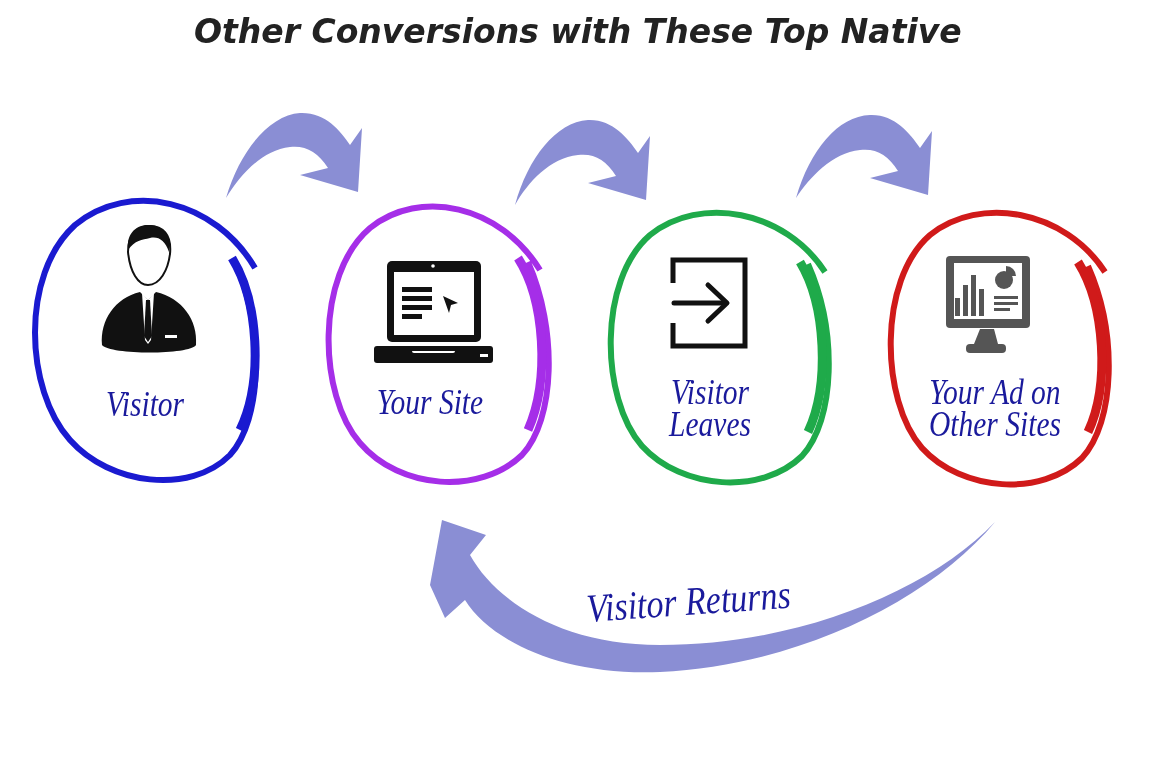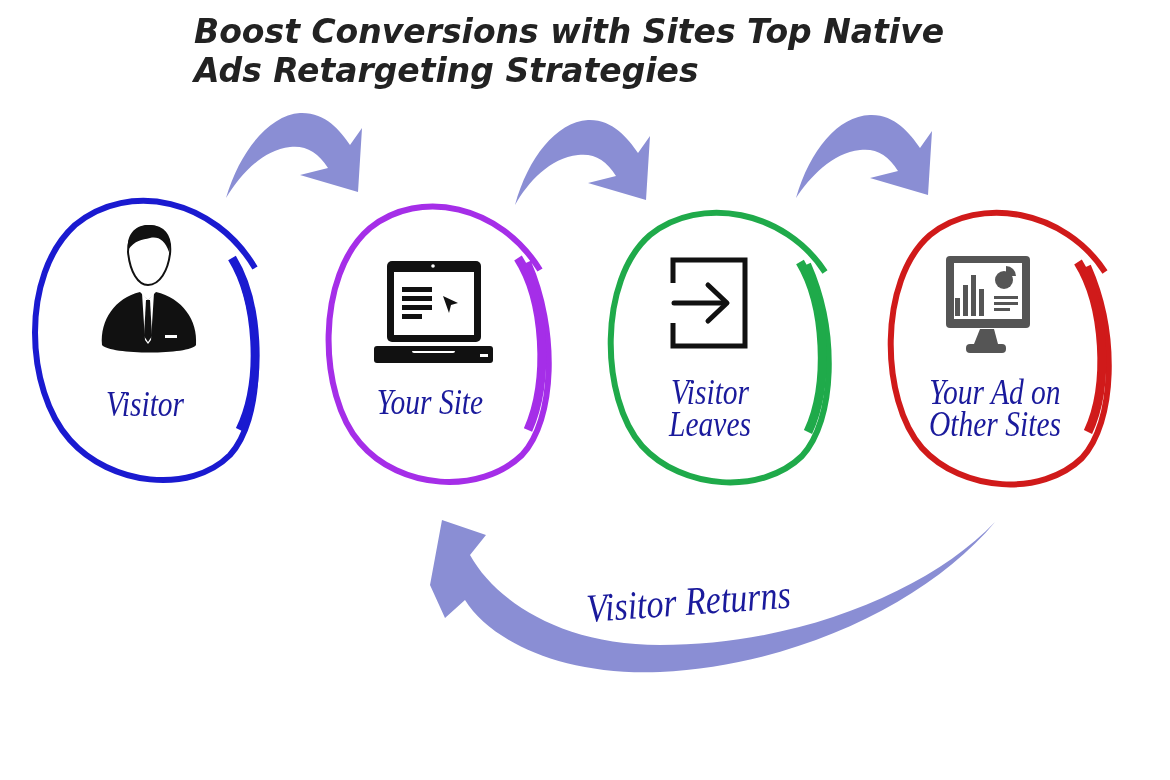--- a/index.html
+++ b/index.html
@@ -19,22 +19,21 @@
     position:absolute; left:585px; top:585px;
     font-family:"Liberation Serif", serif; font-style:italic;
     color:#1a1a9c; font-size:40px; transform:rotate(-4deg) scaleX(0.85); transform-origin:left top;
     white-space:nowrap;
   }
 </style>
 </head>
 <body>
 
 <h1 class="title">
-  <span>Boost Conversions with Sites Top Native</span><br>
-  <span>Ads Retargeting Strategies</span>
+  <span>Other Conversions with These Top Native</span><br>
 </h1>
 
 <svg class="diagram" width="1170" height="780" viewBox="0 0 1170 780">
 
   <g fill="#8a8ed4">
     <path d="M226,198 C240,150 270,115 300,113 C325,112 340,130 350,145 L362,128 L358,192 L300,175 L328,168 C318,152 305,145 290,147 C262,150 240,175 226,198 Z"></path>
   </g>
   <g fill="#8a8ed4">
     <path d="M515,205 C528,158 556,122 588,120 C612,119 628,138 638,153 L650,136 L646,200 L588,183 L616,176 C606,160 594,153 578,155 C550,158 528,182 515,205 Z"></path>
   </g>

